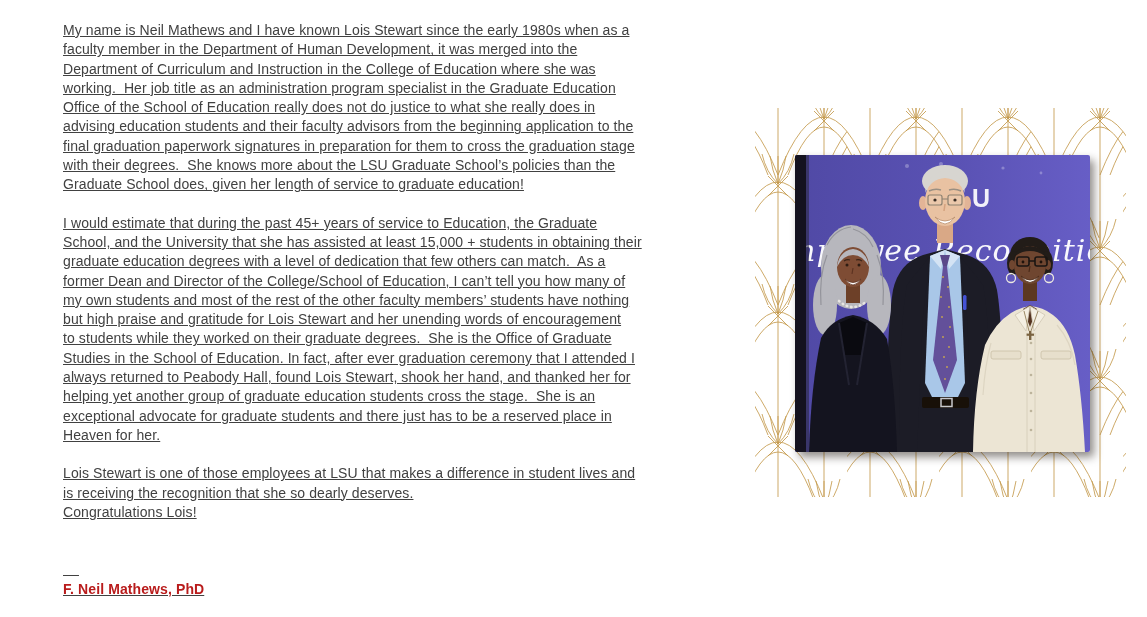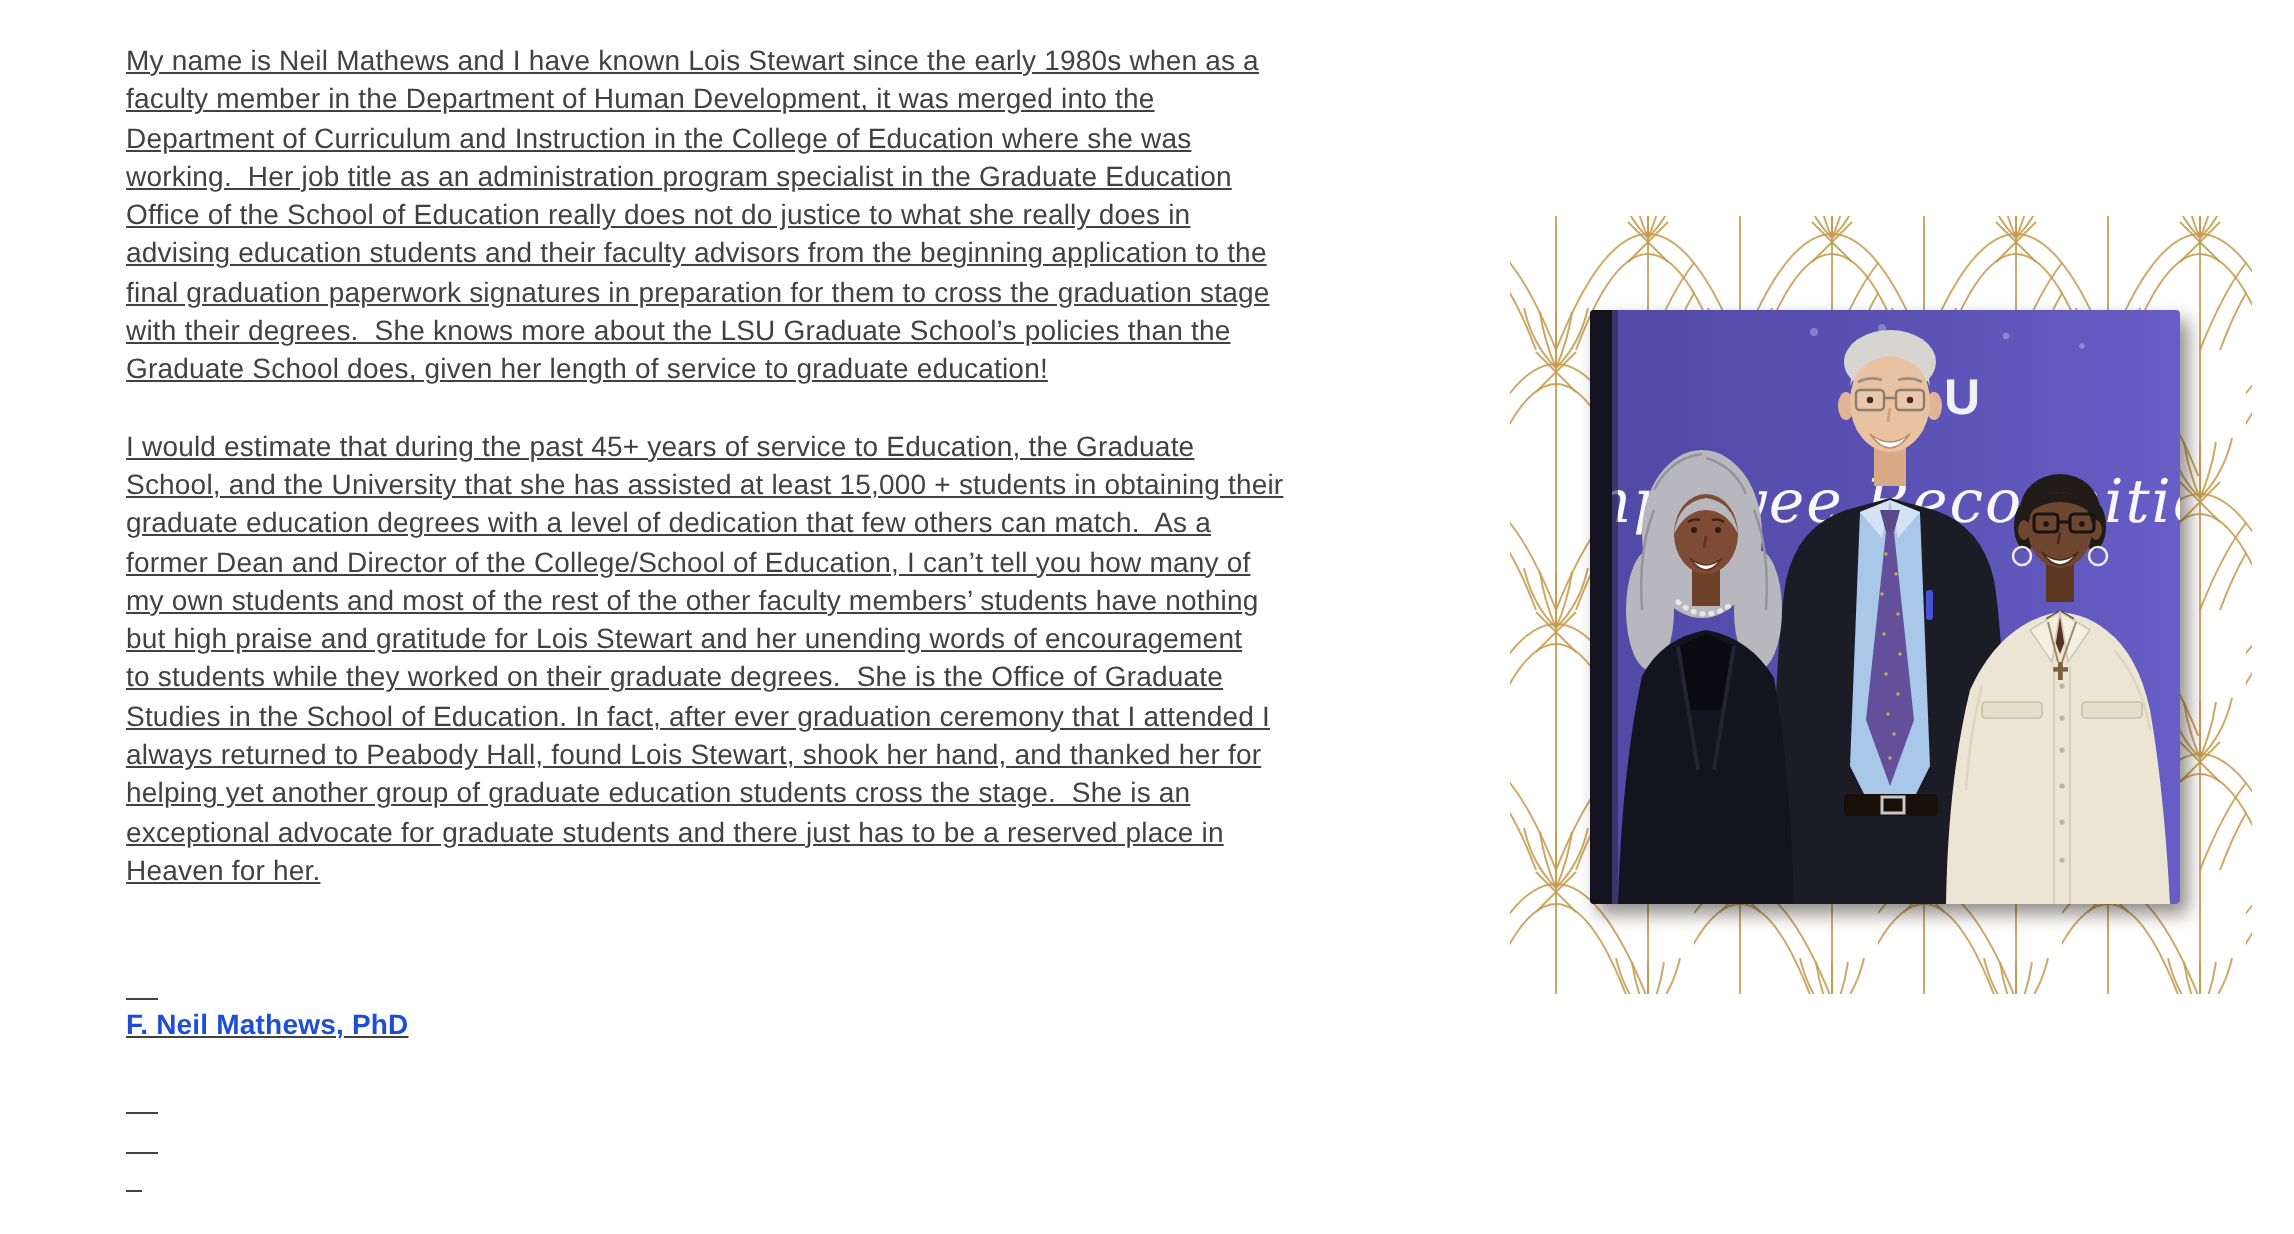--- a/index.html
+++ b/index.html
@@ -7,21 +7,21 @@
   body { position:relative; font-family:"Liberation Sans", sans-serif; }
 
   .letter {
     position:absolute; left:63px; top:21px; width:692px;
     font-size:14px; line-height:19.3px; color:#414141;
     letter-spacing:0.1px;
   }
   .letter p { white-space:pre-wrap; margin:0 0 19px 0;text-decoration:underline; }
   .sig { margin-top:0; }
   .sig span { display:block; white-space:pre; color:#585858; }
-  .sig .sig-name { font-weight:bold; color:#1d4ed8; }
+  .sig .sig-name { font-weight:bold; color:#b91c1c; }
 
   .art-frame {
     position:absolute; left:755px; top:108px; width:371px; height:389px;
     background:#ffffff;
   }
   .art-frame svg { display:block; }
 
   .photo {
     position:absolute; left:795px; top:155px; width:295px; height:297px;
     border-radius:2px; overflow:hidden;
@@ -205,18 +205,21 @@
 graduate education degrees with a level of dedication that few others can match.  As a
 former Dean and Director of the College/School of Education, I can’t tell you how many of
 my own students and most of the rest of the other faculty members’ students have nothing
 but high praise and gratitude for Lois Stewart and her unending words of encouragement
 to students while they worked on their graduate degrees.  She is the Office of Graduate
 Studies in the School of Education. In fact, after ever graduation ceremony that I attended I
 always returned to Peabody Hall, found Lois Stewart, shook her hand, and thanked her for
 helping yet another group of graduate education students cross the stage.  She is an
 exceptional advocate for graduate students and there just has to be a reserved place in
 Heaven for her.</p>
+  <p>Lois Stewart is one of those employees at LSU that makes a difference in student lives and
+is receiving the recognition that she so dearly deserves.
+Congratulations Lois!</p>
   <p class="sig">
     <span class="sig-name">F. Neil Mathews, PhD</span>
     
     
   </p>
 </div>
 
 </body></html>

